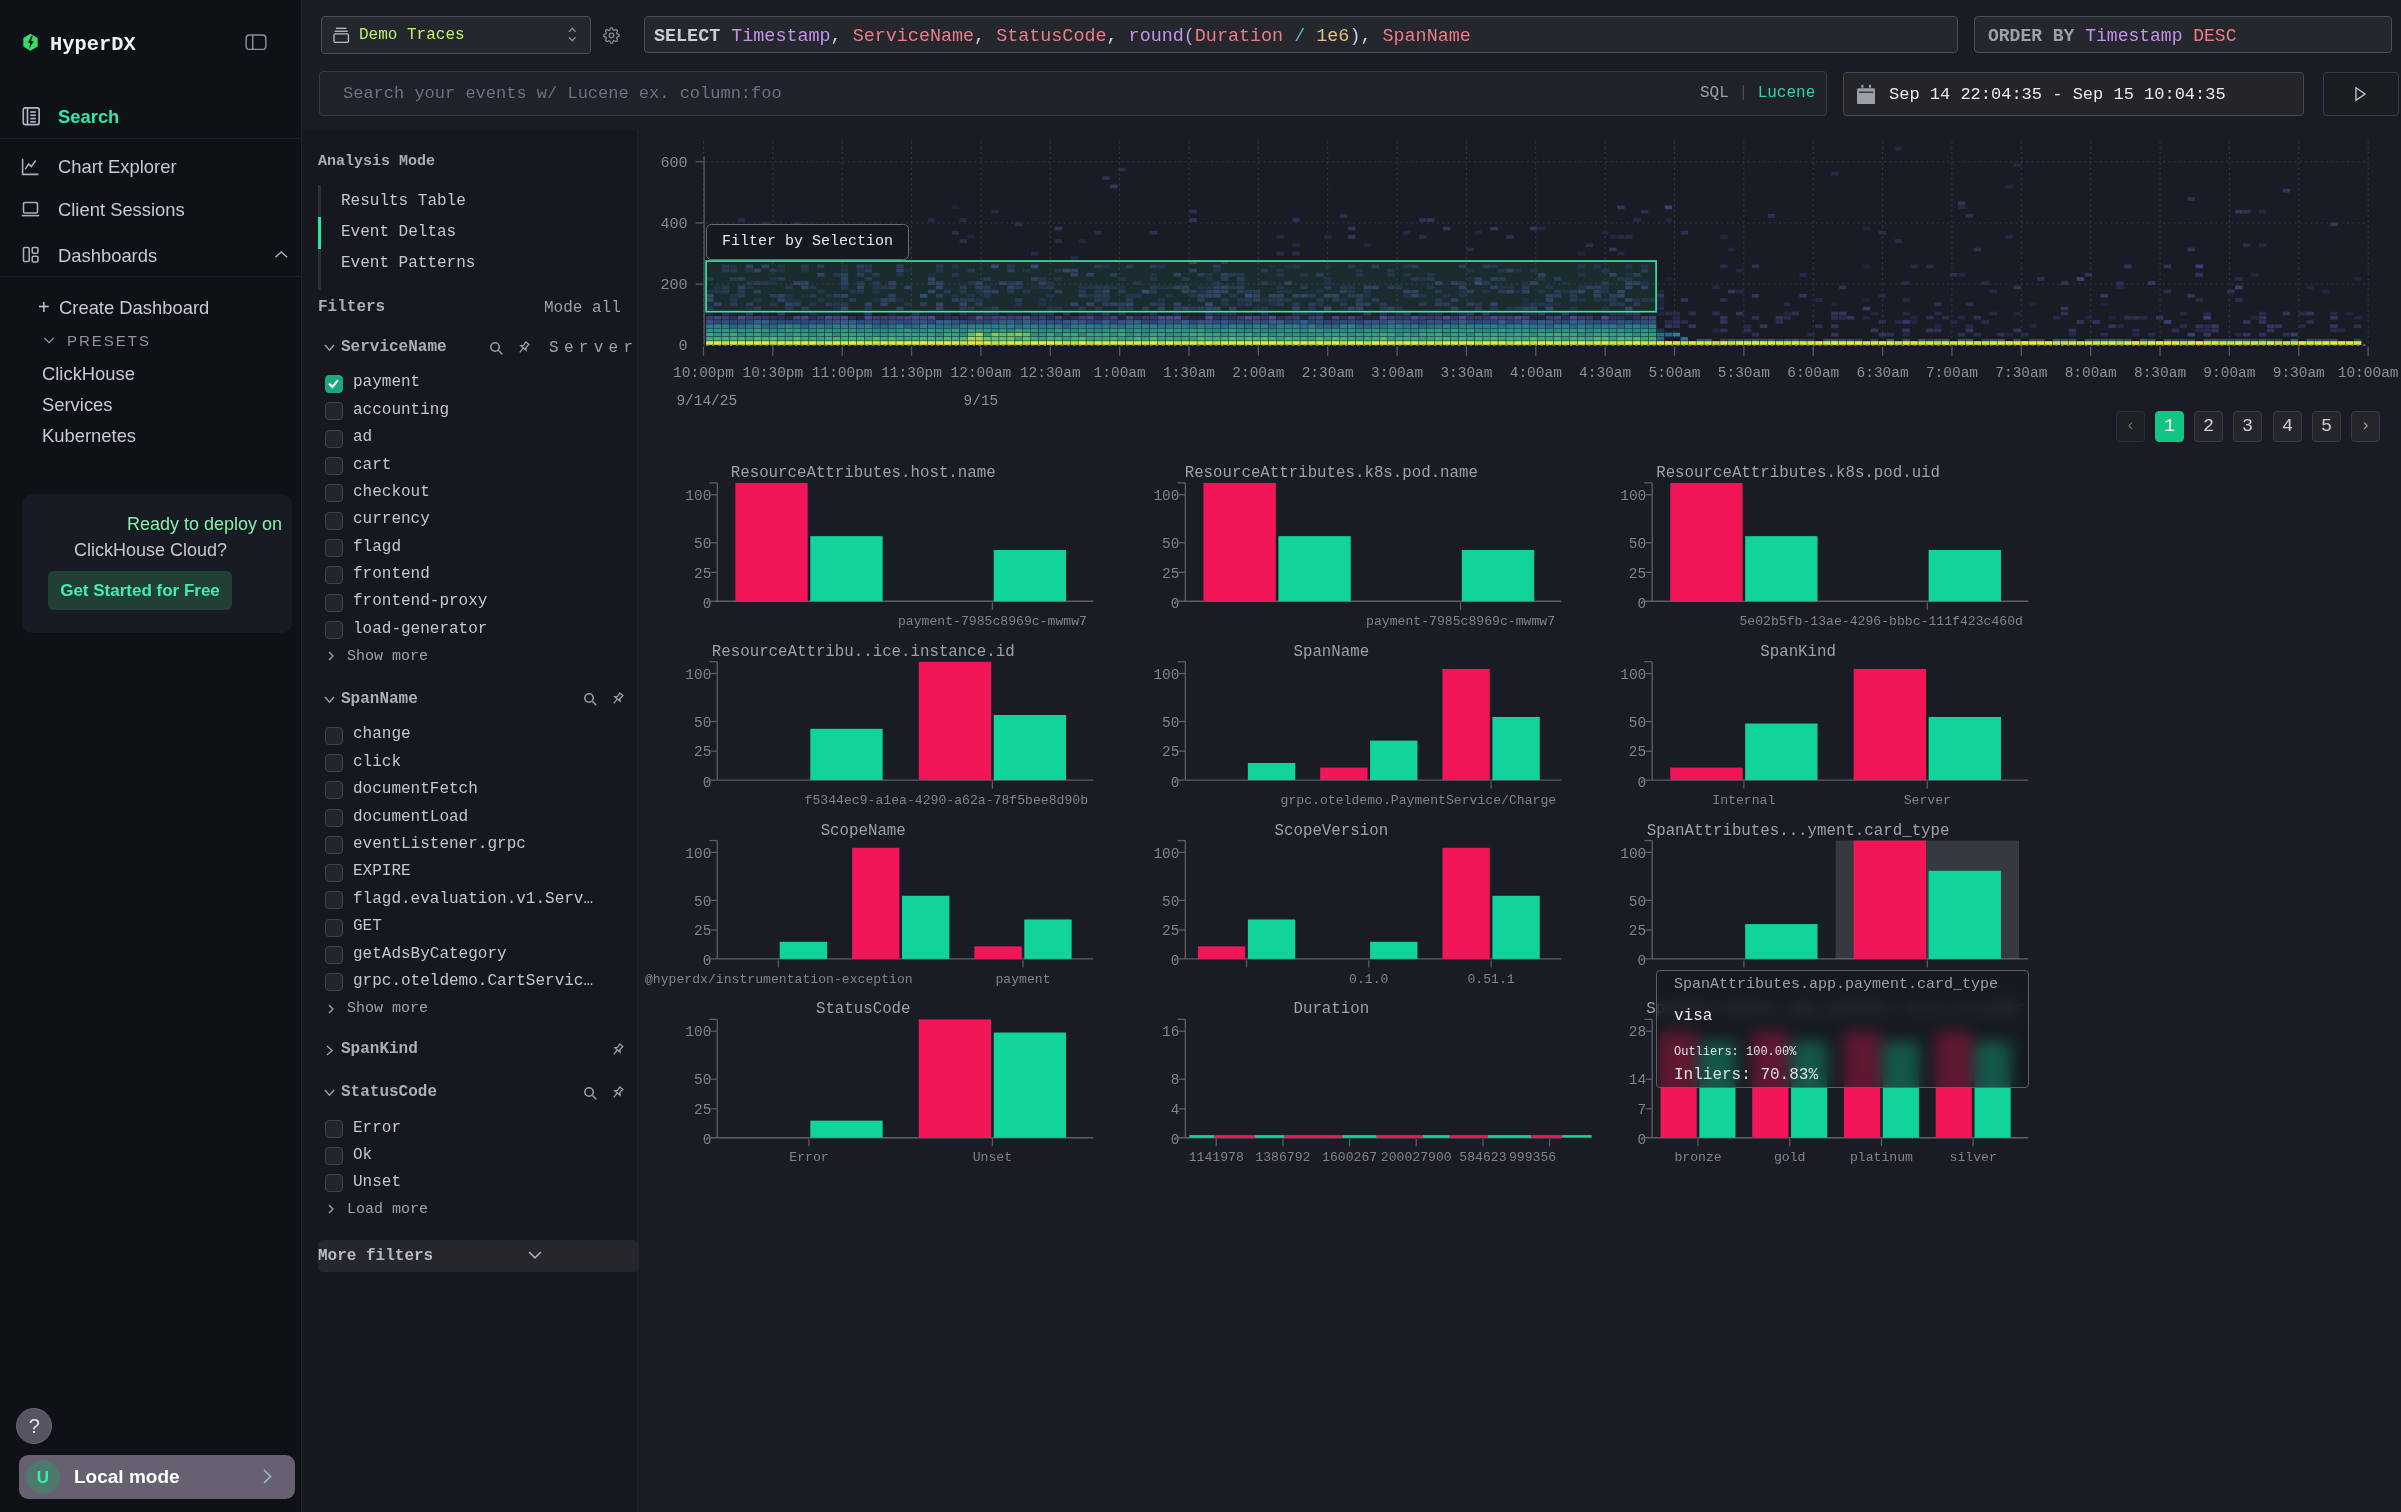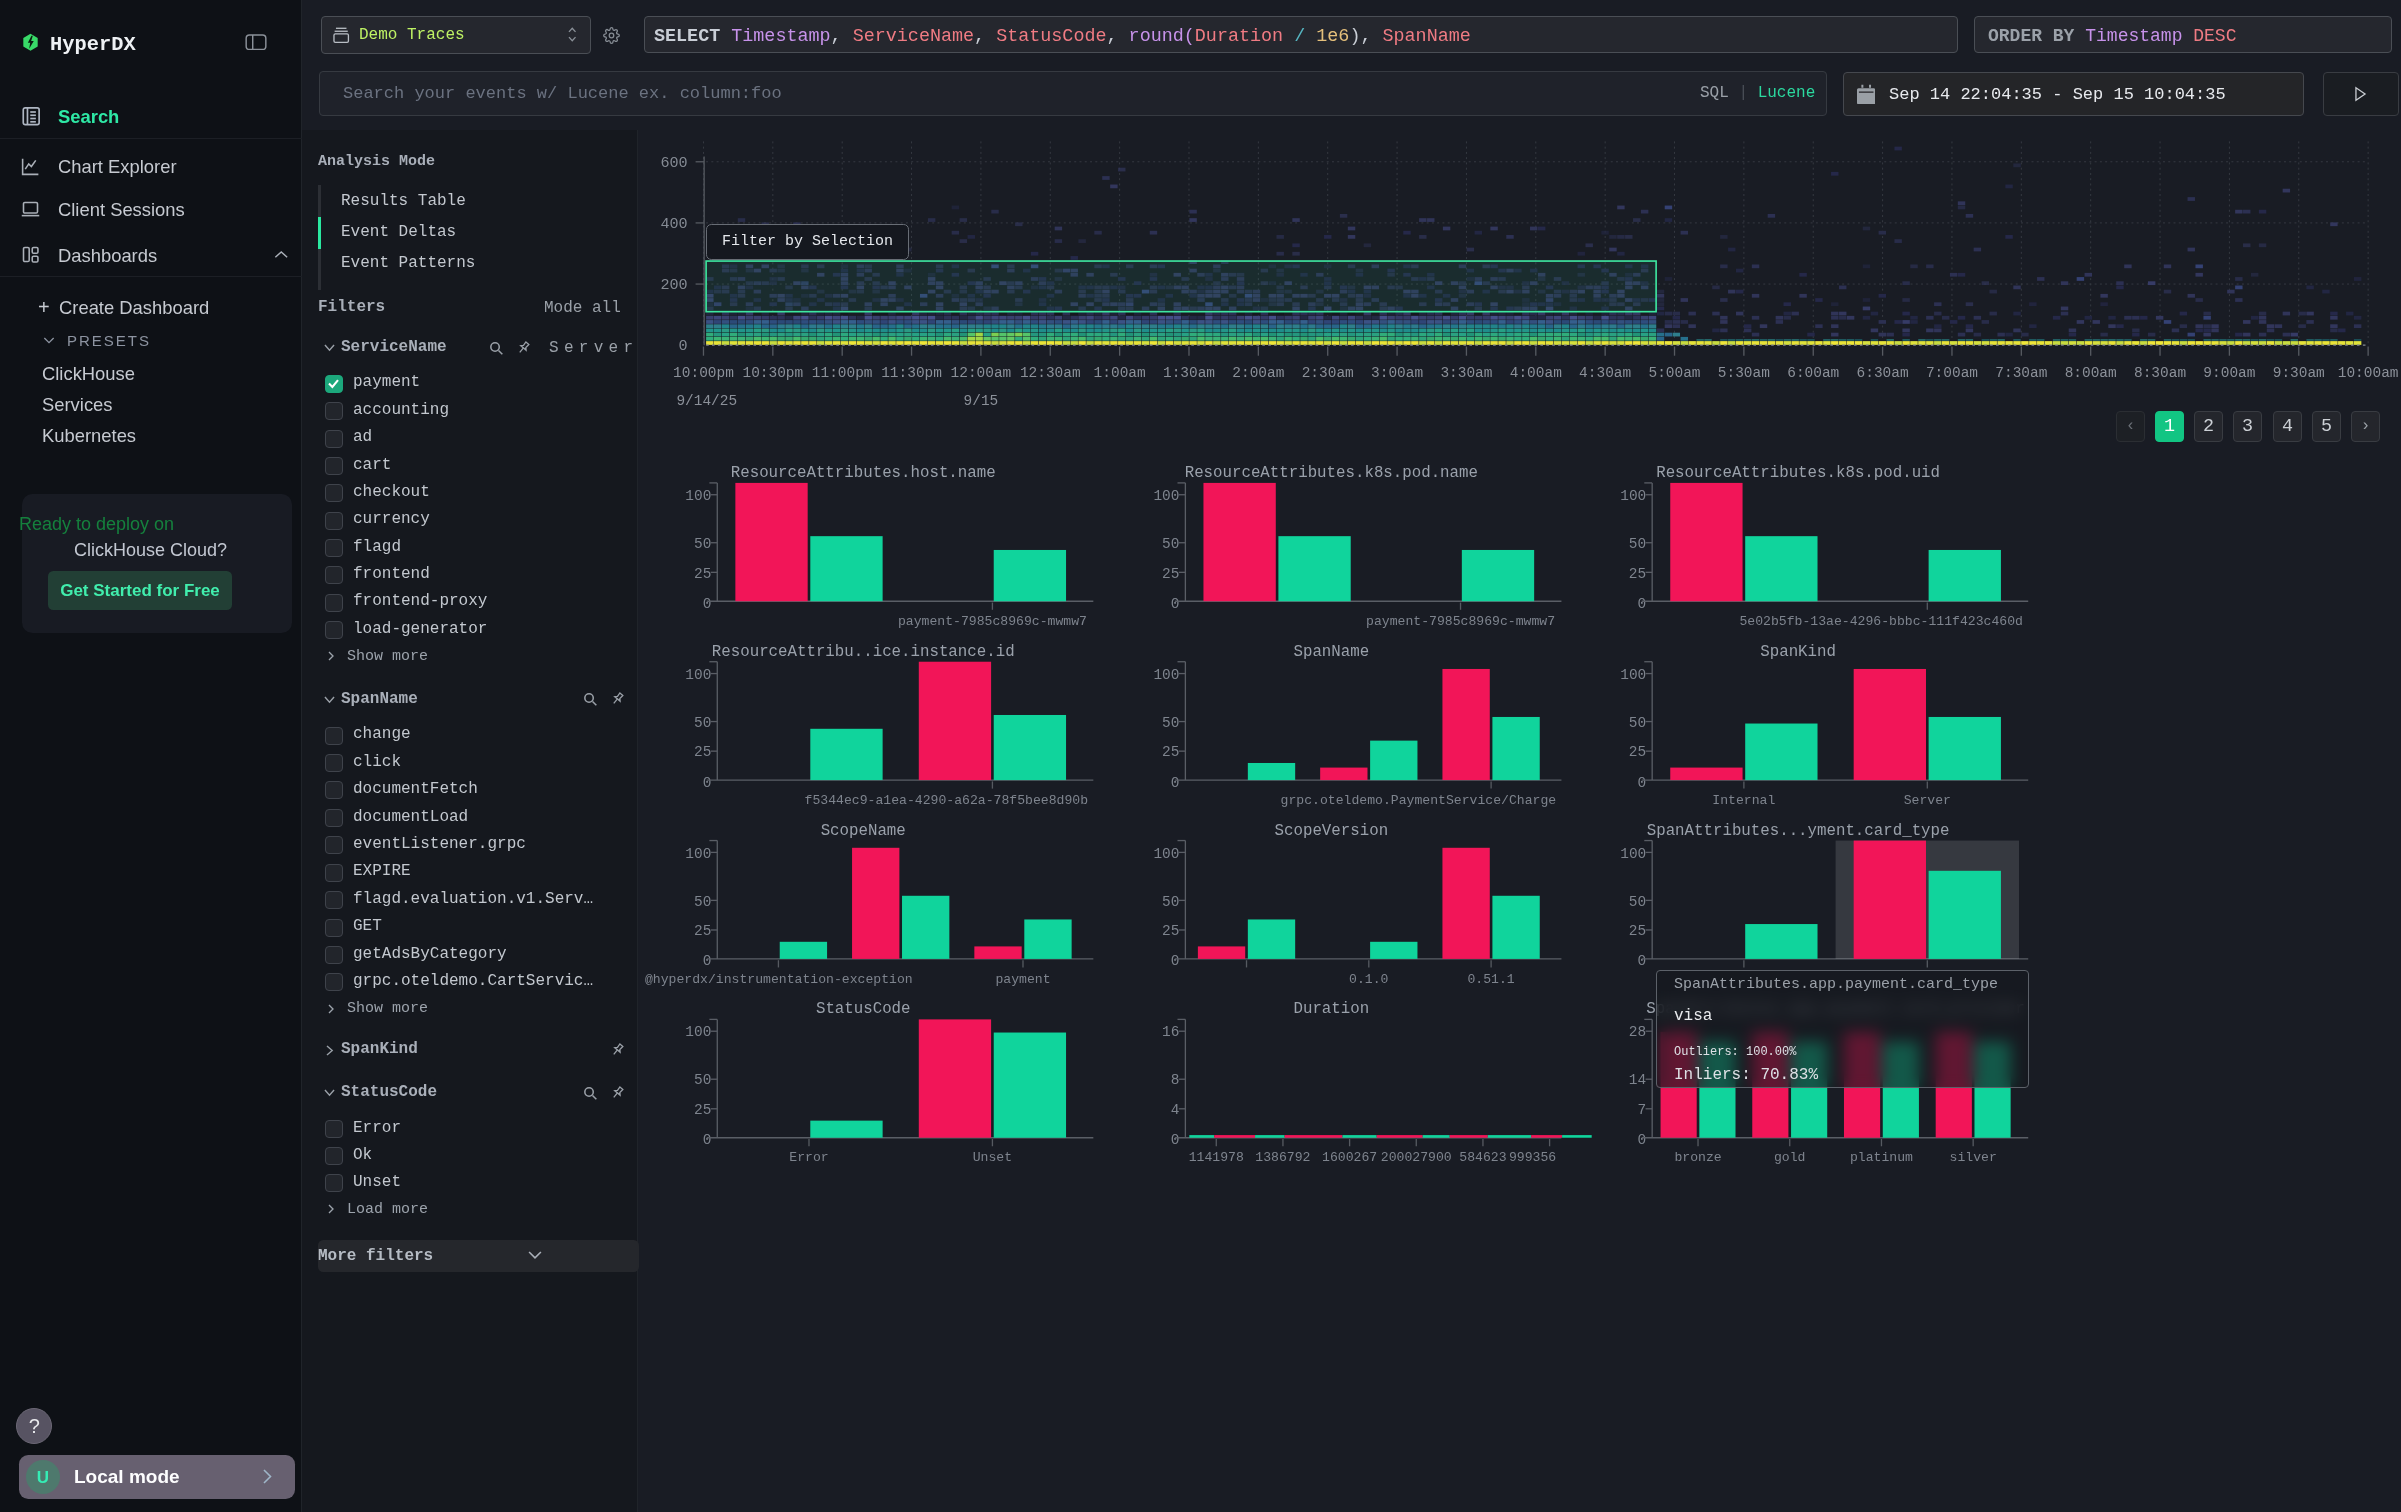--- a/index.html
+++ b/index.html
@@ -73,21 +73,21 @@
     <div class="abs navtxt" style="left:59px;top:297px">Create Dashboard</div>
     <svg class="abs" style="left:43px;top:336px" width="12" height="8" viewBox="0 0 18 12" fill="none" stroke="#8d94a1" stroke-width="2">
         <path d="M2 3 L9 10 L16 3"></path>
       </svg>
     <div class="abs navtxt" style="left:67px;top:332px;font-size:15px;color:#8d94a1;letter-spacing:2px">PRESETS</div>
     <div class="abs navtxt" style="left:42px;top:363px">ClickHouse</div>
     <div class="abs navtxt" style="left:42px;top:394px">Services</div>
     <div class="abs navtxt" style="left:42px;top:425px">Kubernetes</div>
 
     <div class="abs" style="left:22.4px;top:494px;width:270px;height:139px;background:#181b23;border-radius:10.5px"></div>
-    <div class="abs navtxt sans" style="left:19px;top:514px;width:263px;text-align:left;font-size:18px;color:#15803d">Ready to deploy on</div>
+    <div class="abs navtxt sans" style="left:19px;top:514px;width:263px;text-align:right;font-size:18px;color:#86efac">Ready to deploy on</div>
     <div class="abs navtxt sans" style="left:19px;top:540px;width:263px;text-align:center;font-size:18px;color:#c3c8d2">ClickHouse Cloud?</div>
     <div class="abs" style="left:48px;top:571px;width:184px;height:39px;background:#223f35;border-radius:5.3px"></div>
     <div class="abs sans" style="left:48px;top:581px;width:184px;text-align:center;font-size:17px;font-weight:bold;color:#41eead">Get Started for Free</div>
 
     <div class="abs" style="left:16.4px;top:1408px;width:36px;height:36px;border-radius:50%;background:#575362;border:1.3px solid #6b6775"></div>
     <div class="abs sans" style="left:16.4px;top:1415px;width:36px;text-align:center;font-size:20px;color:#e8e9ec">?</div>
     <div class="abs" style="left:19px;top:1455px;width:276px;height:44px;background:#676070;border-radius:9.2px"></div>
     <div class="abs" style="left:26px;top:1460px;width:34px;height:34px;border-radius:50%;background:#4e796d"></div>
     <div class="abs sans" style="left:26px;top:1468px;width:34px;text-align:center;font-size:17px;font-weight:bold;color:#35edb5">U</div>
     <div class="abs sans" style="left:74px;top:1466px;font-size:19px;font-weight:bold;color:#fdfdfe">Local mode</div>

